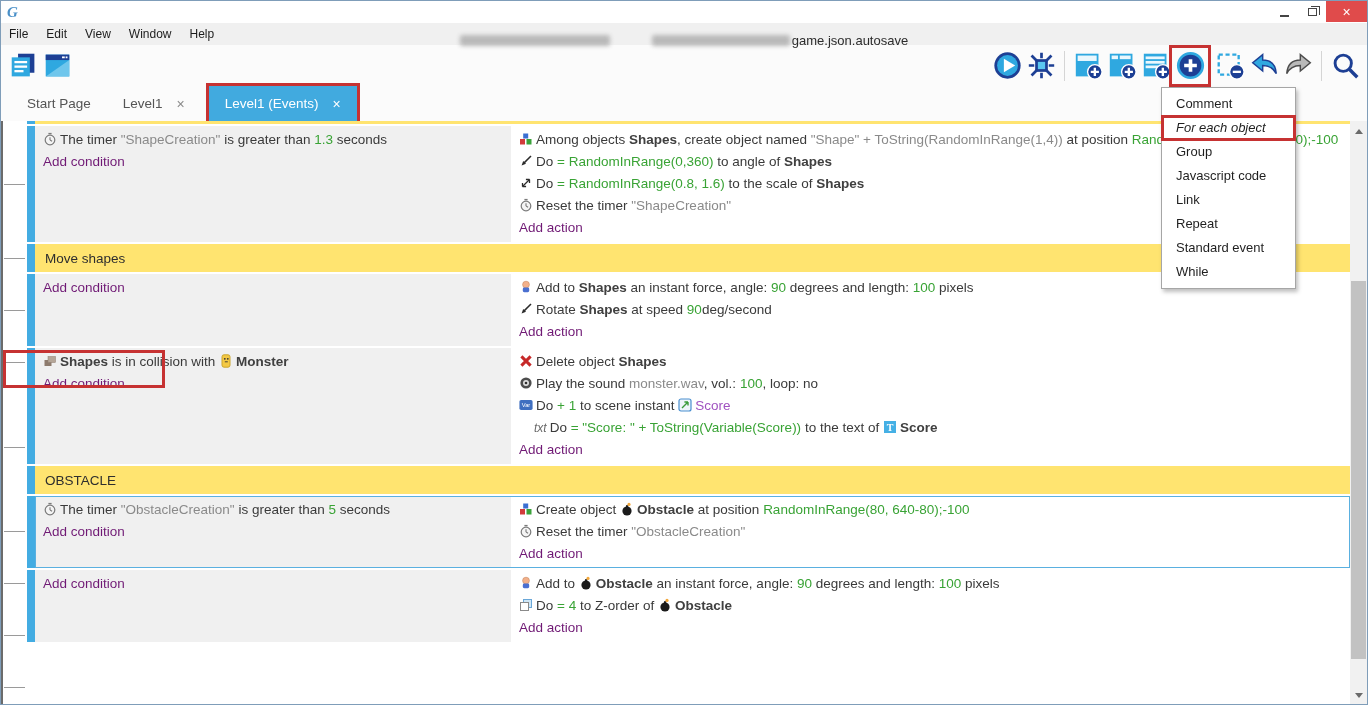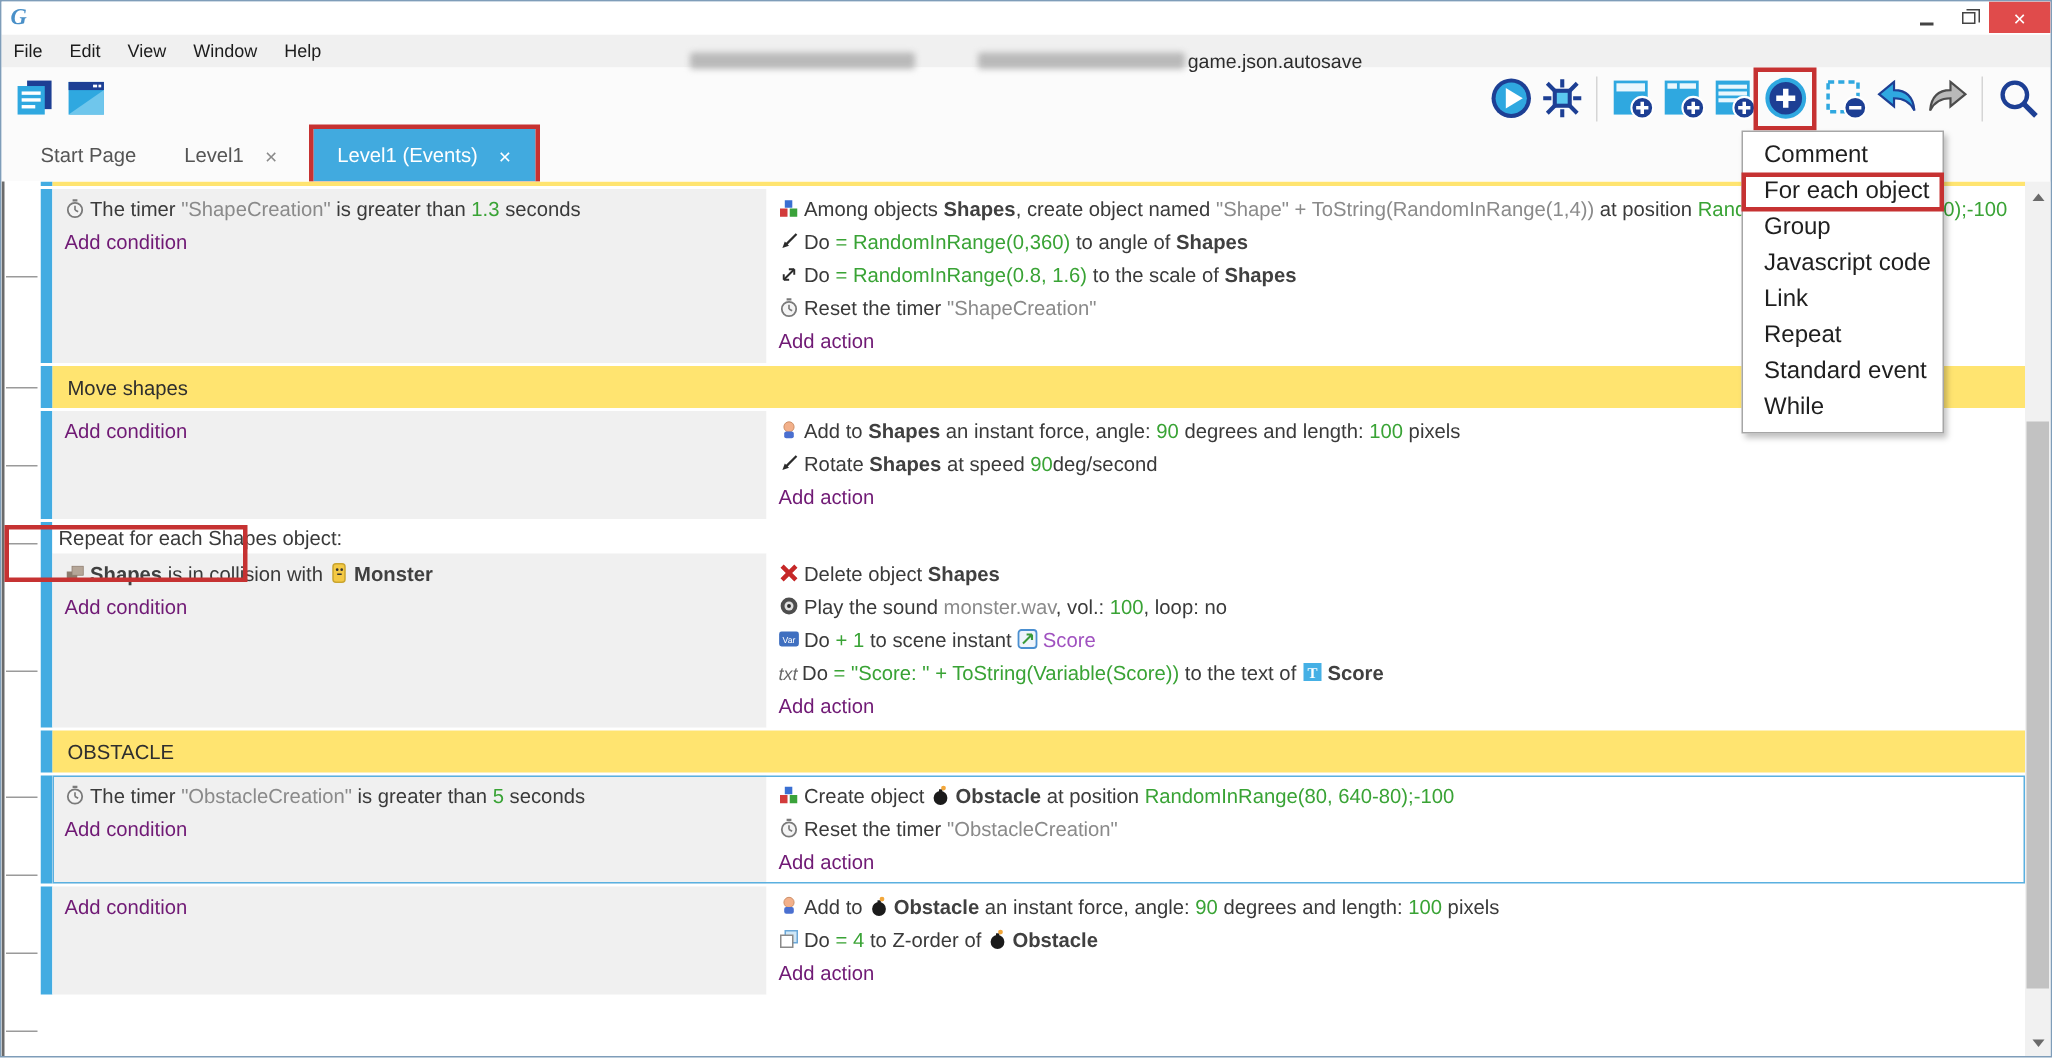--- a/index.html
+++ b/index.html
@@ -65,38 +65,38 @@
   .acts { flex:1; background:#fff; padding:4px 6px 4px 8px; }
   .line { font-size:13.5px; line-height:20px; color:#3a3a3a; }
   .k-p  { color:#3a3a3a; }
   .k-o  { color:#404040; font-weight:bold; }
   .k-g  { color:#39a335; }
   .k-s  { color:#8a8a8a; }
   .k-ph { color:#701a75; }
   .k-pu { color:#a052c0; }
   .inline-icon { display:inline-block; vertical-align:-2px; margin-right:3px; }
   .inline-icon svg { width:14px; height:14px; display:inline-block; }
-  .txt-glyph { font-style:italic; color:#6a6a6a; font-size:12px; margin-right:3px; }
+  .txt-glyph { font-style:italic; color:#6a6a6a; font-size:12px; margin-right:3px;margin-left:15px; }
 
   
   .vscroll { width:17px; flex:none; background:#f1f1f1; position:relative; }
   .scroll-arrow { position:absolute; left:0; width:17px; height:17px;
                   display:flex; align-items:center; justify-content:center; }
   .tri-up { width:0; height:0; border-left:4px solid transparent; border-right:4px solid transparent;
             border-bottom:5px solid #6a6a6a; }
   .tri-down { width:0; height:0; border-left:4px solid transparent; border-right:4px solid transparent;
               border-top:5px solid #6a6a6a; }
   .scroll-thumb { position:absolute; left:1px; width:15px; background:#c2c2c2; }
 
   
   .context-menu { position:absolute; left:1160px; top:86px; width:135px; background:#ffffff;
                   border:1px solid #a6a6a6; box-shadow:2px 3px 4px rgba(0,0,0,.25);
                   padding:4px 0; z-index:100; }
-  .menu-entry { height:24px; line-height:24px; padding-left:14px; font-size:16px; color:#1f1f1f; }
-  .menu-entry.annotated { outline:3px solid #c63232; outline-offset:-2px; }
+  .menu-entry { height:24px; line-height:24px; padding-left:14px; font-size:13px; color:#1f1f1f; }
+  .menu-entry.annotated { outline:3px solid #c63232; outline-offset:-2px;font-style:italic; }
 
   
   .collision-annotation { position:absolute; left:2px; top:349px; width:162px; height:38px;
                           border:3px solid #c63232; z-index:110; pointer-events:none; }
 </style>
 </head>
 <body>
 
 <div class="titlebar">
   <span class="app-logo">G</span>
@@ -316,21 +316,20 @@
                     <path d="M2.6 11.4 l1.6-4.4 2.8 2.8 z" fill="#2b2b2b"></path>
                   </svg></span><span class="k-p">Rotate </span><span class="k-o">Shapes</span><span class="k-p"> at speed </span><span class="k-g">90</span><span class="k-p">deg/second</span></div>
               <div class="line"><span class="k-ph">Add action</span></div>
             </div>
           </div>
         </div>
       </div>
       <div class="row">
         <div class="row-bar"></div>
         <div class="event-body">
-          <div class="foreach-header">Repeat for each Shapes object:</div>
           <div class="cols">
             <div class="cond">
               <div class="line"><span class="inline-icon"><svg viewBox="0 0 14 14">
                     <rect x="1.5" y="6" width="7" height="6" fill="#8d7b6d"></rect>
                     <rect x="5" y="2.5" width="7.5" height="6" fill="#b5a698" stroke="#8d7b6d" stroke-width="0.5"></rect>
                   </svg></span><span class="k-o">Shapes</span><span class="k-p"> is in collision with </span><span class="inline-icon"><svg viewBox="0 0 14 14">
                     <rect x="3" y="0.8" width="8" height="12.4" rx="2" fill="#f4c944" stroke="#caa52f"></rect>
                     <circle cx="5.8" cy="4.8" r="0.9" fill="#333"></circle>
                     <circle cx="8.8" cy="4.8" r="0.9" fill="#333"></circle>
                     <path d="M5.8 7.8h3" stroke="#333" stroke-width="0.9"></path>

